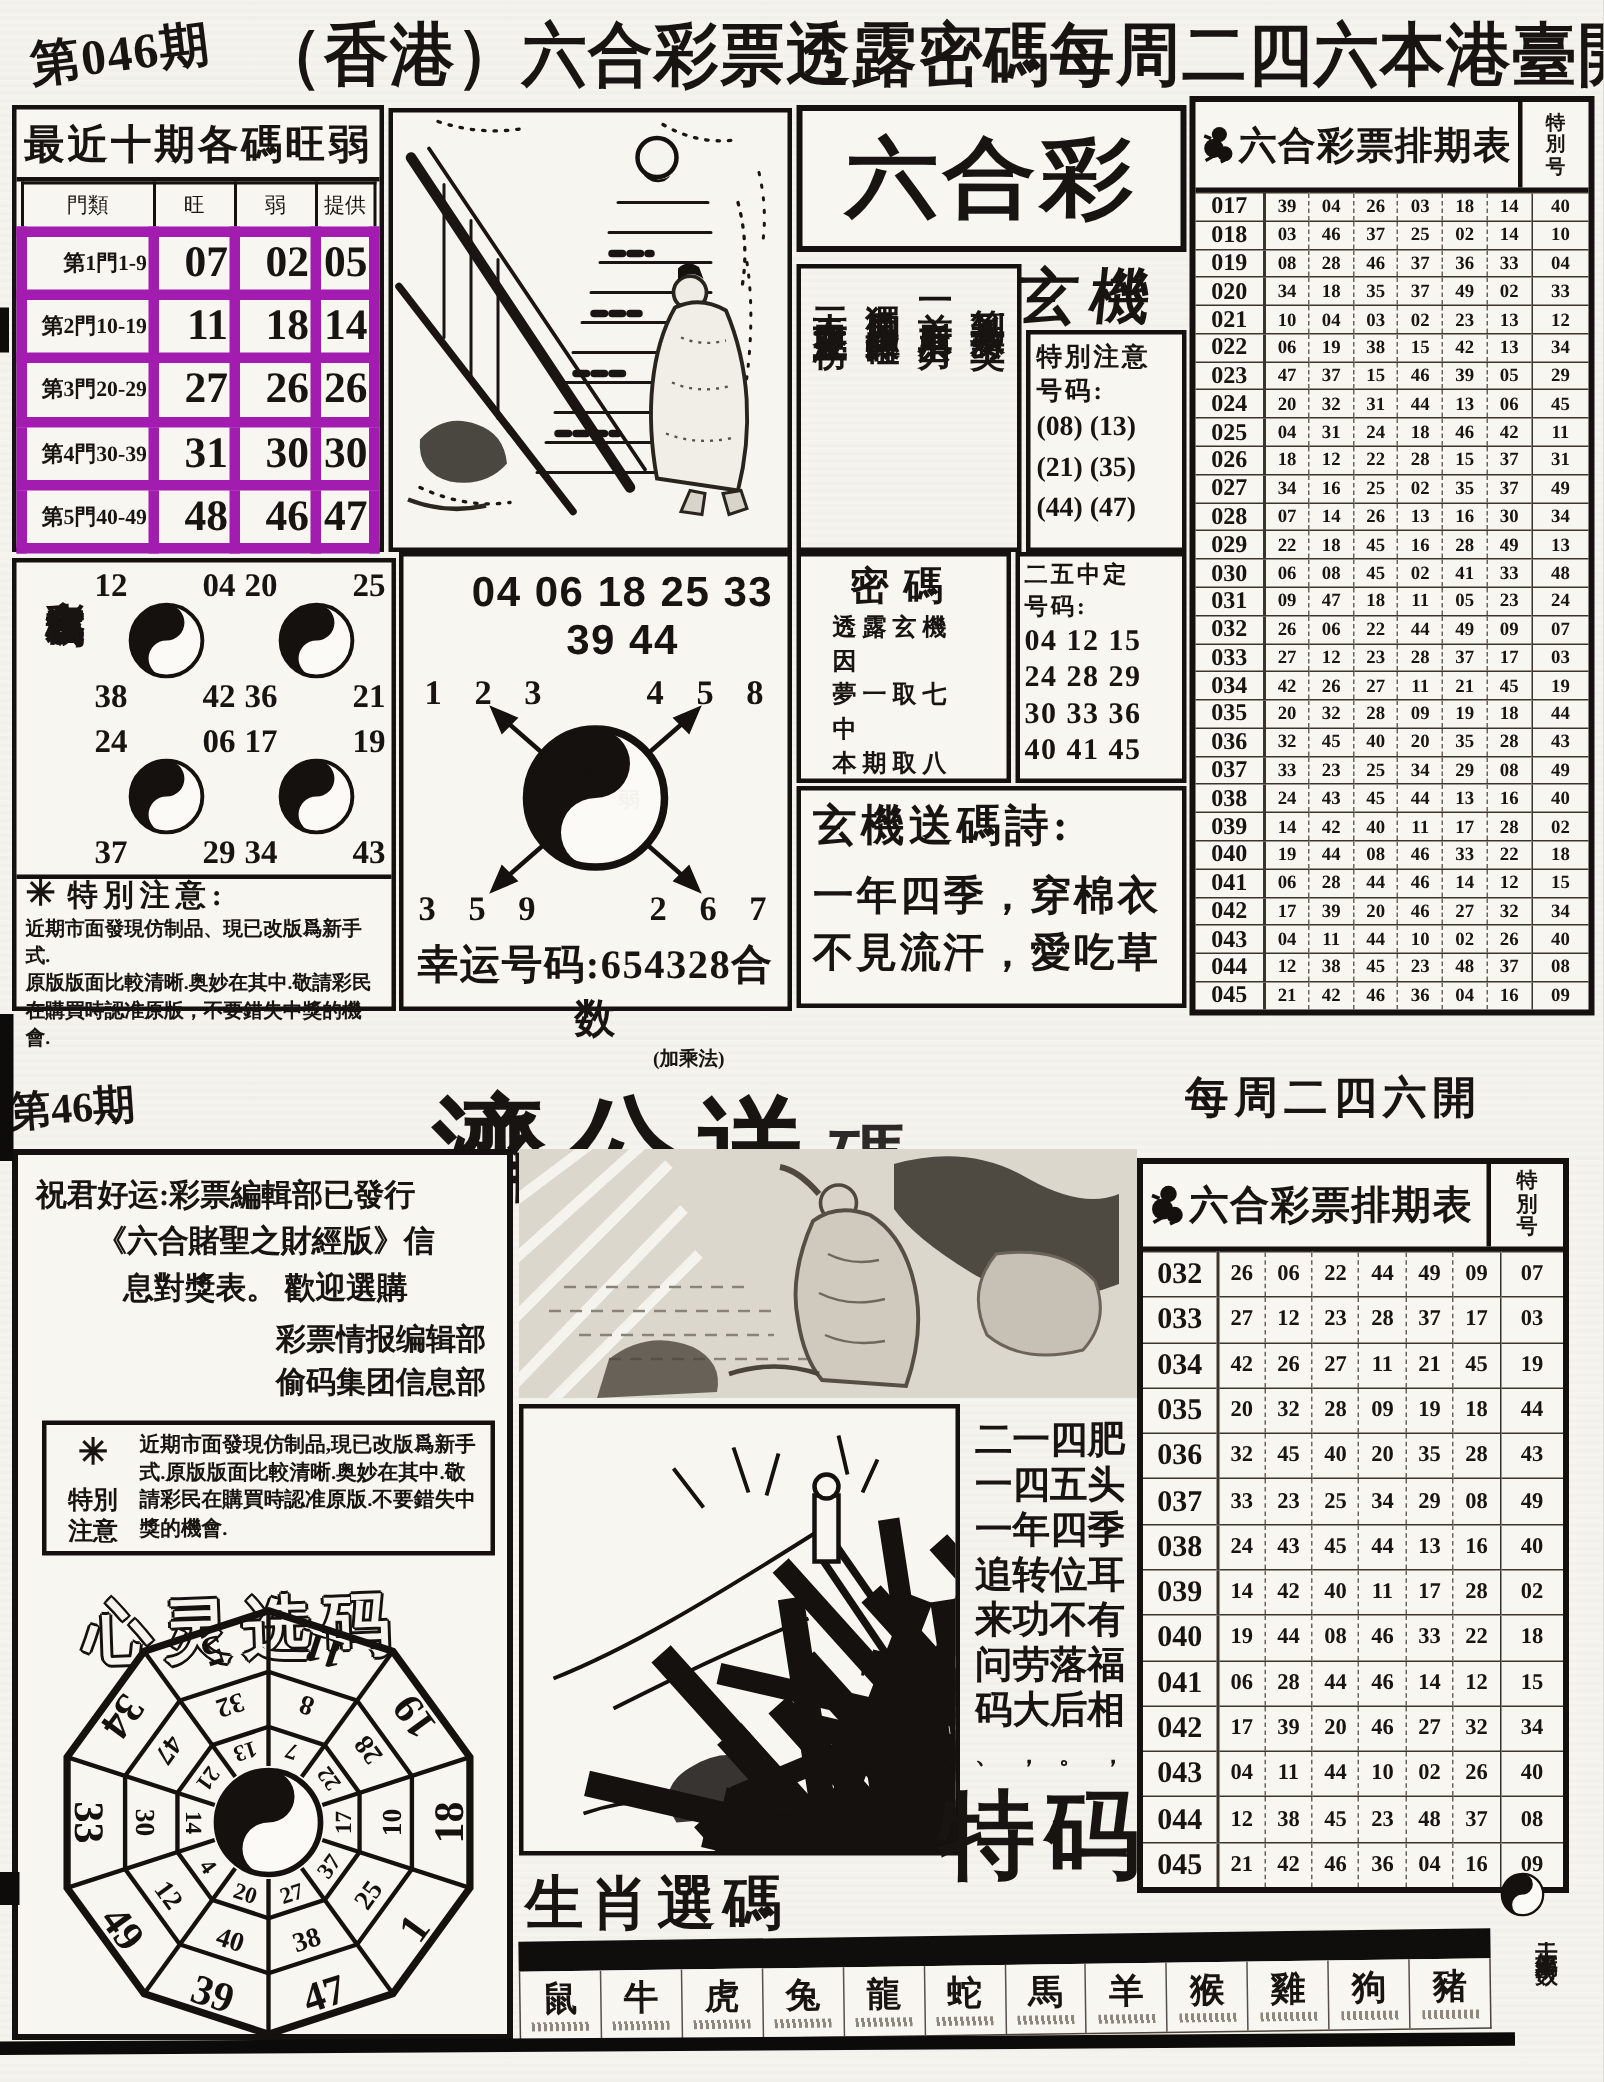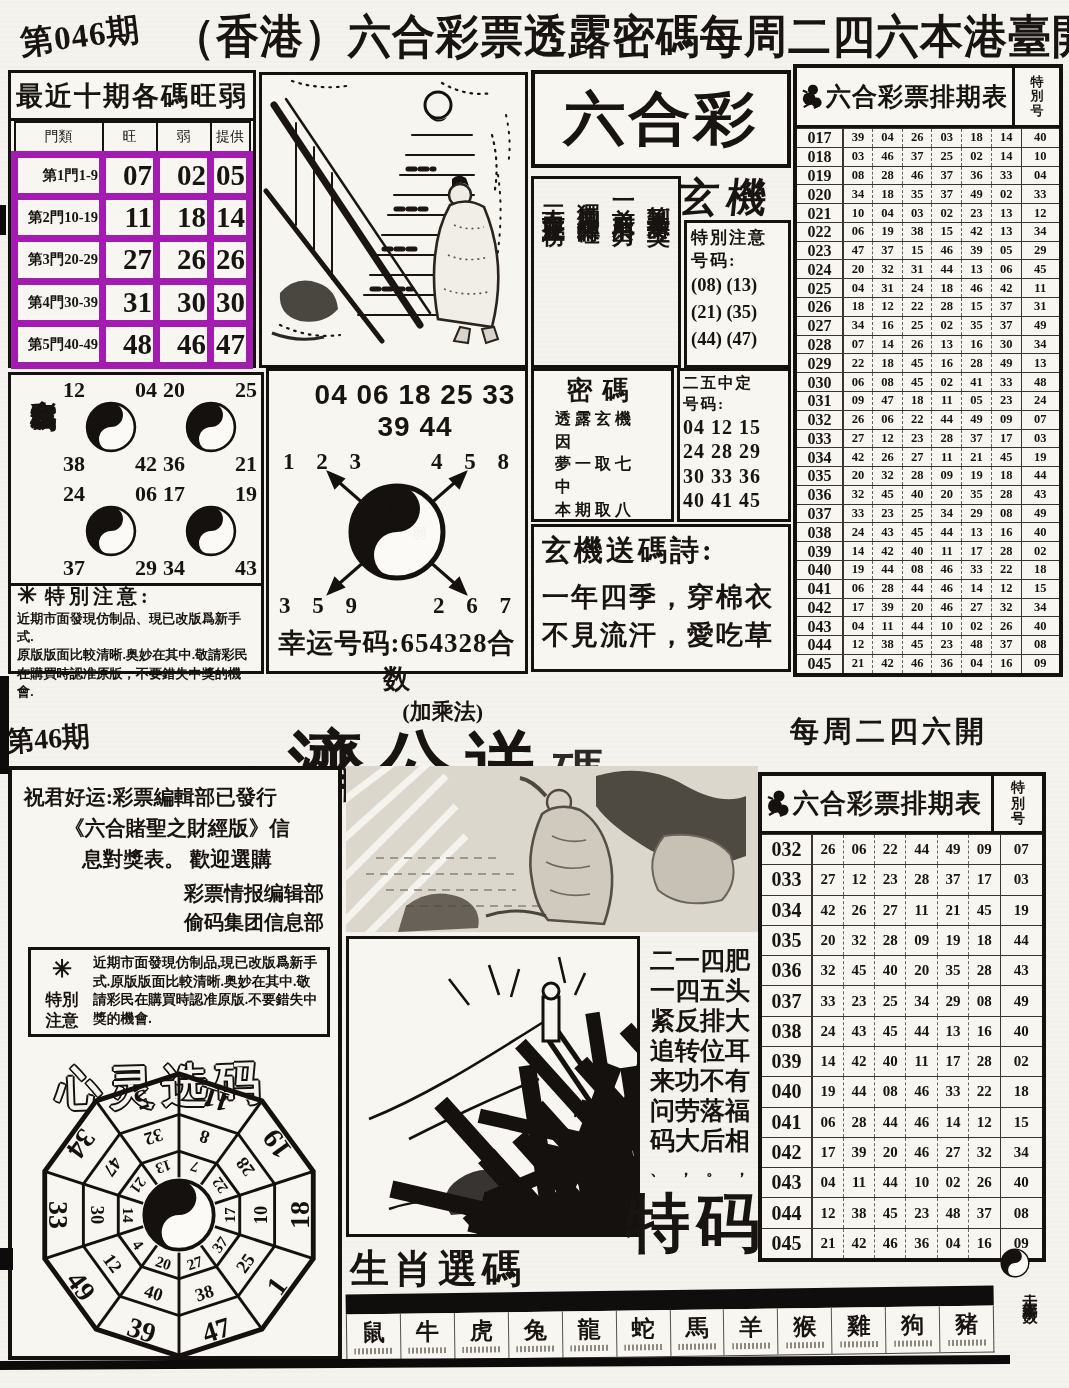--- a/index.html
+++ b/index.html
@@ -79,21 +79,21 @@
   .f-nums{margin-top:8px;text-align:center;font-family:"Liberation Sans","DejaVu Sans",sans-serif;font-size:28px;font-weight:bold;letter-spacing:1px;margin-left:36px;}
   .f-mid{position:relative;height:178px;}
   .f-mid .yy{position:absolute;left:50%;top:50%;width:100px;height:100px;transform:translate(-50%,-50%);}
   .f-mid .arrows{position:absolute;inset:0;width:100%;height:100%;}
   .f-mid .lab{position:absolute;font-size:14px;font-weight:bold;}
   .f-mid .lab.wang{left:47%;top:34%;color:#14110e;}
   .f-mid .lab.ruo{left:56%;top:46%;color:#f5f3ee;}
   .f-mid .tri{position:absolute;font-size:23px;font-weight:bold;letter-spacing:8px;}
   .f-mid .tri.tl{left:14px;top:6px}.f-mid .tri.tr{right:8px;top:6px}.f-mid .tri.bl{left:10px;bottom:2px}.f-mid .tri.br{right:6px;bottom:2px}
   .f-lucky{text-align:center;font-size:27px;font-weight:900;letter-spacing:1px;margin-top:4px;}
-  .f-sub{text-align:right;padding-right:42px;font-size:22px;font-weight:bold;}
+  .f-sub{text-align:right;padding-right:42px;font-size:13px;font-weight:bold;}
 
   
   #boxG{left:531px;top:368px;width:143px;height:154px;padding:2px 21px;}
   #boxG .t{text-align:center;font-size:26px;font-weight:900;letter-spacing:10px;}
   #boxG .l{font-size:16px;font-weight:bold;line-height:1.42;letter-spacing:4px;}
   #boxG .l.in1{padding-left:8px;} #boxG .l.in2{padding-left:24px;}
   #boxH{left:677px;top:368px;width:114px;height:154px;padding:2px 3px;}
   #boxH .t{font-size:15.5px;font-weight:bold;letter-spacing:2px;}
   #boxH .r{font-size:20px;font-weight:bold;line-height:1.22;letter-spacing:1px;}
   #boxI{left:531px;top:524px;width:260px;height:148px;padding:4px 8px;}
@@ -819,21 +819,21 @@
         <use href="#burstpine" transform="translate(120,60) scale(1.0)"></use>
       </g>
       <path d="M110 240 q24 -16 50 -4 q20 12 12 34 l-70 6 q-14 -22 8 -36z" fill="#15120f" opacity=".85"></path>
       <path d="M40 270 q40 -14 84 -4 M150 276 q30 -8 60 2" stroke="#14110e" stroke-width="2.4" fill="none"></path>
     </svg>
   </div>
 
   <div class="abs bpoem">
     <div class="row">二一四肥</div>
     <div class="row">一四五头</div>
-    <div class="row">紧反排大</div>
+    <div class="row">一年四季</div>
     <div class="row">追转位耳</div>
     <div class="row">来功不有</div>
     <div class="row">问劳落福</div>
     <div class="row">码大后相</div>
     <div class="punct">、，。，</div>
   </div>
   <div class="abs tema">特码</div>
 
   <div class="abs zod-title">生肖選碼</div>
   <div class="abs strip">

